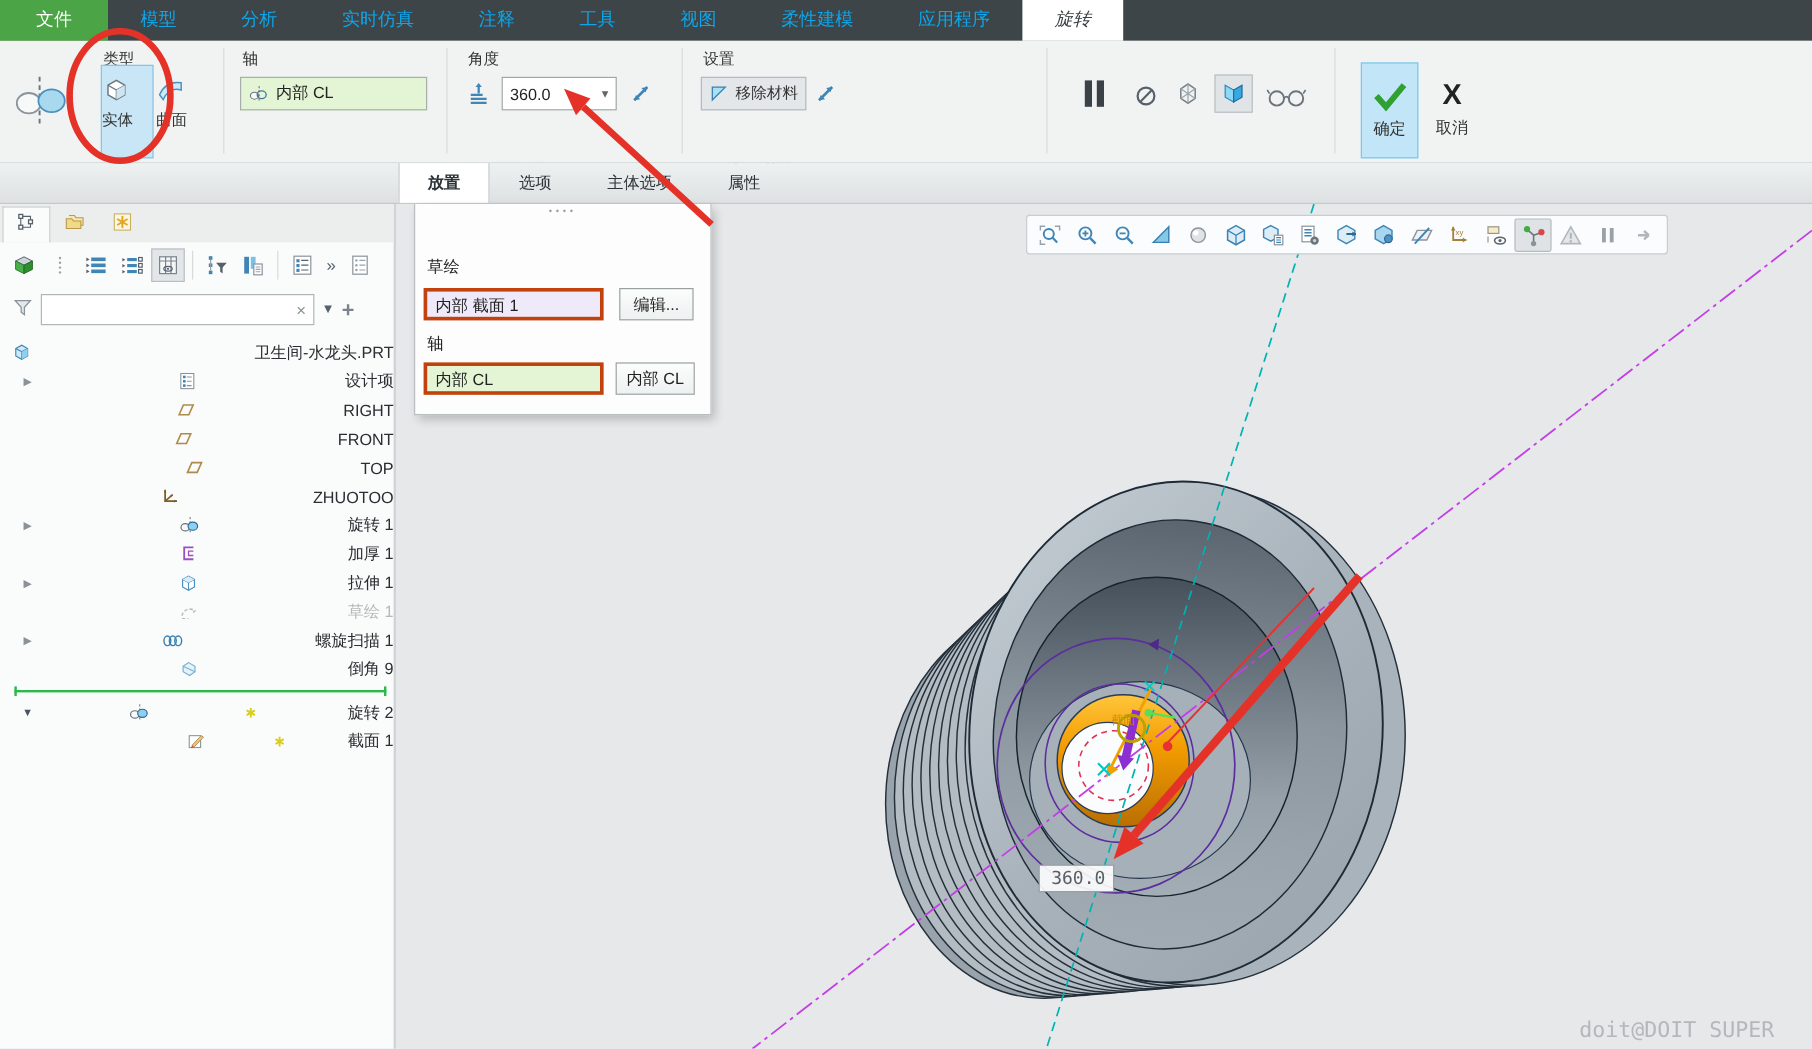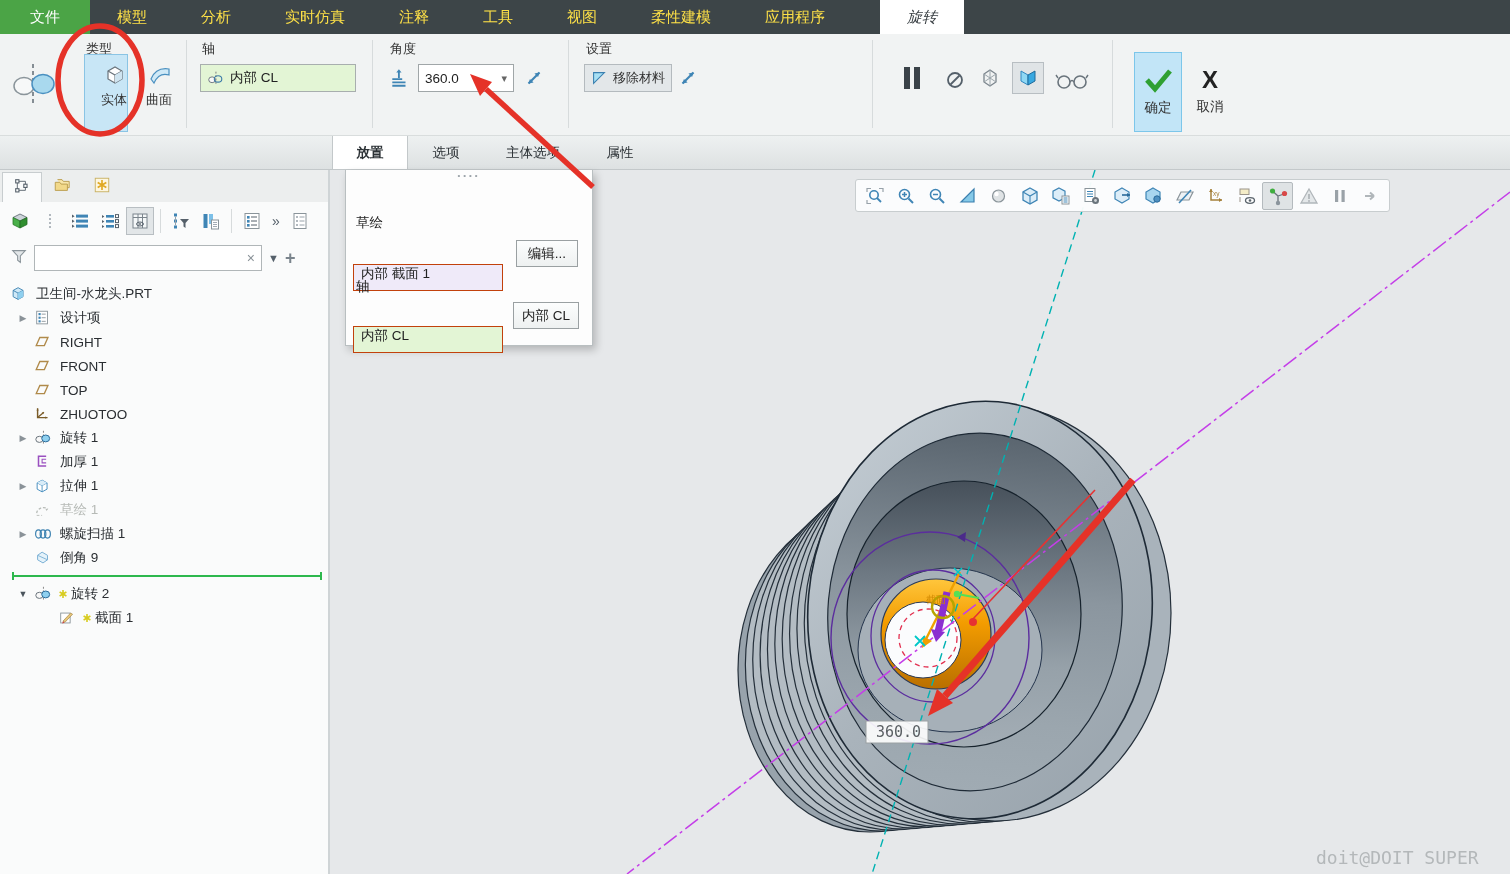--- a/index.html
+++ b/index.html
@@ -2,29 +2,29 @@
 <html><head>
 <meta charset="utf-8">
 <style>
   *{margin:0;padding:0;box-sizing:border-box;}
   html,body{width:1510px;height:874px;overflow:hidden;background:#e6e8ea;
     font-family:"Liberation Sans","DejaVu Sans",sans-serif;}
   #app{position:relative;width:1510px;height:874px;}
 
   
   #topbar{position:absolute;left:0;top:0;width:1510px;height:34px;background:#3d4548;display:flex;align-items:stretch;}
-  .menu-item{color:#fde047;font-size:15px;line-height:34px;padding:0 27px;cursor:pointer;white-space:nowrap;}
+  .menu-item{color:#0ea5e9;font-size:15px;line-height:34px;padding:0 27px;cursor:pointer;white-space:nowrap;}
   .menu-item.file{background:#4ba446;color:#fff;padding:0 30px;}
-  .menu-item.active{background:#fff;color:#3a4044;font-style:italic;margin-left:28px;}
+  .menu-item.active{background:#fff;color:#3a4044;font-style:italic;margin-left:0;}
 
   
   #ribbon{position:absolute;left:0;top:34px;width:1510px;height:102px;background:#f1f3f3;border-bottom:1px solid #d9dddd;}
   .rb-sep{position:absolute;top:6px;width:1px;height:88px;background:#d7dbdc;}
   .rb-glabel{position:absolute;top:6px;font-size:13px;color:#333;}
-  .rb-btn{position:absolute;top:20px;width:44px;height:78px;display:flex;flex-direction:column;align-items:flex-end;justify-content:flex-start;padding-top:7px;gap:5px;font-size:13px;color:#333;cursor:pointer;border:1px solid transparent;}
+  .rb-btn{position:absolute;top:20px;width:44px;height:78px;display:flex;flex-direction:column;align-items:flex-start;justify-content:flex-start;padding-top:7px;gap:5px;font-size:13px;color:#333;cursor:pointer;border:1px solid transparent;}
   .rb-btn.sel{background:#c8e6f6;border:1px solid #8ac4e4;}
   .field{position:absolute;height:28px;border:1px solid #a8aeae;display:flex;align-items:center;gap:6px;padding:0 6px;font-size:13.5px;color:#222;background:#fff;}
   .field.green{background:#e3f5d5;}
   .iconbtn{position:absolute;width:28px;height:28px;display:flex;align-items:center;justify-content:center;cursor:pointer;}
   .checkrow{position:absolute;display:flex;align-items:center;gap:6px;font-size:13px;color:#333;cursor:pointer;}
   .checkrow.disabled{color:#a2a8aa;}
   #rb-input{position:absolute;left:418px;top:30px;width:96px;height:28px;background:#fff;border:1px solid #a0a6a8;display:flex;align-items:center;font-size:13.5px;color:#222;padding:0 6px;}
   #rb-input .caret{margin-left:auto;color:#666;font-size:11px;}
   .rm-btn{position:absolute;left:584px;top:30px;width:88px;height:28px;background:#e3e7e9;border:1px solid #b4babe;display:flex;align-items:center;gap:5px;font-size:13px;color:#333;padding:0 5px;cursor:pointer;}
   .big-action{position:absolute;top:18px;width:48px;height:80px;display:flex;flex-direction:column;align-items:center;justify-content:center;gap:6px;font-size:13.5px;color:#333;cursor:pointer;border:1px solid transparent;}
@@ -47,21 +47,21 @@
   .nbtn.active{background:#e2e6e8;border:1px solid #b8bec2;}
   .ndiv{width:1px;height:24px;background:#d7dbdc;margin:0 4px;}
   .ntext{color:#55606a;font-size:14px;padding:0 4px;cursor:pointer;}
   #nav-filter{position:absolute;left:0;top:72px;width:100%;height:32px;display:flex;align-items:center;padding-left:10px;gap:6px;}
   #filter-input{flex:0 0 228px;height:26px;border:1px solid #b0b6b8;background:#fff;display:flex;align-items:center;padding:0 6px;}
   #filter-input input{border:none;outline:none;flex:1;font-size:13px;background:transparent;}
   #filter-input .clr{color:#8a9298;font-size:14px;cursor:pointer;}
   .fcaret{color:#55606a;font-size:11px;cursor:pointer;}
   .fplus{color:#7a848c;font-size:18px;font-weight:bold;cursor:pointer;line-height:18px;}
   #model-tree{position:absolute;left:0;top:112px;width:100%;}
-  .tree-row{height:24px;display:flex;align-items:center;font-size:13.5px;color:#2a2e32;cursor:pointer;padding-left:12px;white-space:nowrap;}
+  .tree-row{height:24px;display:flex;align-items:center;font-size:13.5px;color:#2a2e32;cursor:pointer;padding-left:12px;white-space:nowrap;justify-content:space-between;}
   .tree-row.lvl0{padding-left:10px;}
   .tree-row .tw{width:22px;font-size:9px;color:#8a9298;text-align:center;flex:none;}
   .tree-row .tw.open{color:#4a545c;}
   .tree-row .sp2{width:24px;flex:none;}
   .tree-row .ticon{width:22px;flex:none;display:flex;align-items:center;}
   .tree-row .tlabel{margin-left:4px;}
   .tree-row.muted{color:#b6bab6;}
   .nmark{margin-left:2px;margin-right:-1px;display:flex;align-items:flex-start;}
   #insert-line{height:8px;position:relative;margin:2px 0;}
   #insert-line .bar{position:absolute;left:12px;right:6px;top:3px;height:2px;background:#2db84d;}
@@ -73,21 +73,21 @@
   #viewport{position:absolute;left:330px;top:170px;width:1180px;height:704px;background:#e6e8ea;}
   #gfx-toolbar{position:absolute;left:525px;top:9px;height:33px;background:rgba(252,253,253,.96);border:1px solid #c8cdcf;border-radius:3px;display:flex;align-items:center;padding:0 3px;z-index:5;}
   .gbtn{width:31px;height:28px;display:flex;align-items:center;justify-content:center;cursor:pointer;border:1px solid transparent;border-radius:2px;}
   .gbtn.active{background:#dfe3e5;border:1px solid #b4babe;}
   #scene{position:absolute;left:0;top:0;}
 
   
   #panel{position:absolute;left:345px;top:170px;width:248px;height:176px;background:#fdfdfd;border:1px solid #b9bfc1;border-top:none;box-shadow:3px 4px 8px rgba(0,0,0,.22);z-index:6;}
   #panel .dots{position:absolute;left:0;right:0;top:1px;text-align:center;color:#9aa2a8;font-size:8px;letter-spacing:3px;}
   .plabel{position:absolute;font-size:13.5px;color:#222;}
-  .pfield{position:absolute;height:27px;border:1px solid #c2410c;display:flex;align-items:flex-start;font-size:13.5px;color:#222;padding:0 7px;margin-top:24px;}
+  .pfield{position:absolute;height:27px;border:3px solid #c2410c;display:flex;align-items:flex-end;font-size:13.5px;color:#222;padding:0 7px;}
   .pfield.purple{background:#efeaf9;}
   .pfield.green{background:#e3f5d5;}
   .pbtn{position:absolute;height:27px;border:1px solid #9aa0a2;background:linear-gradient(#fcfdfd,#eef1f1);display:flex;align-items:center;justify-content:center;font-size:13.5px;color:#222;cursor:pointer;}
 
   
   #overlay{position:absolute;left:0;top:0;z-index:40;pointer-events:none;}
 </style>
 </head>
 <body>
 

